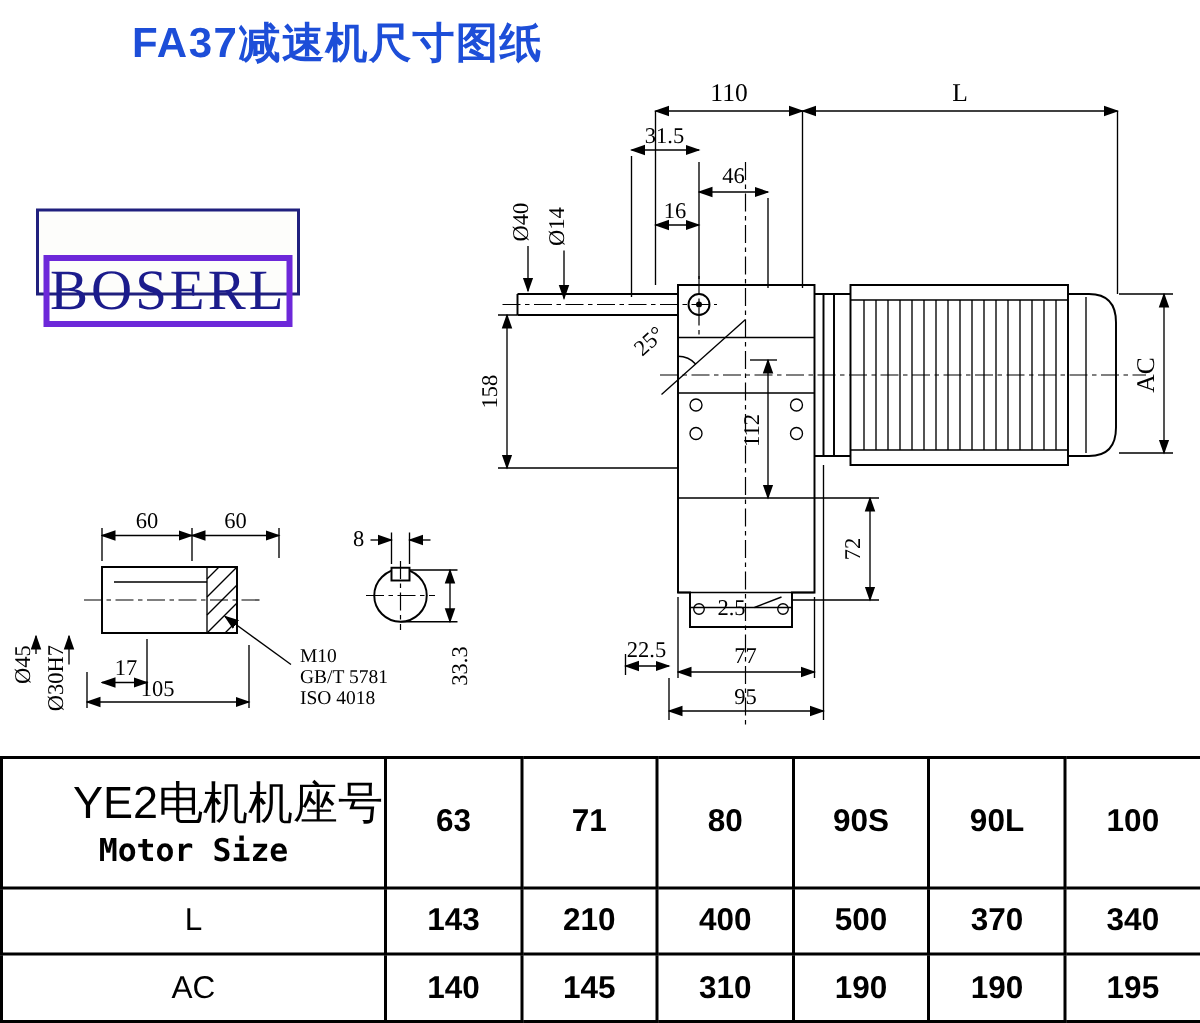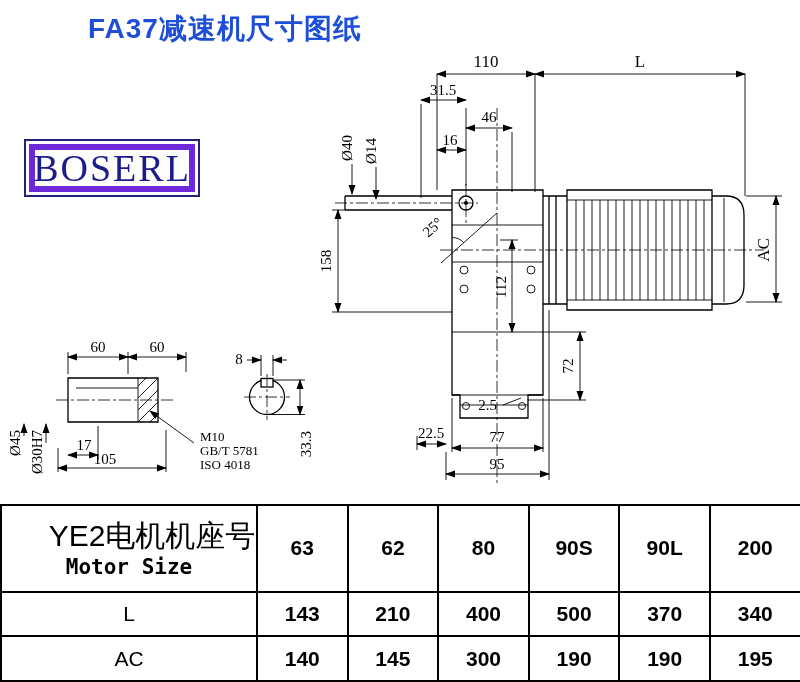--- a/index.html
+++ b/index.html
@@ -2,22 +2,22 @@
 <html><head>
 <meta charset="utf-8">
 <style>
   * { box-sizing: border-box; margin: 0; padding: 0; }
   html,body { width: 800px; height: 682px; background: #fff; overflow: hidden; position: relative;
               font-family: "Liberation Sans", sans-serif; }
   .page-title { position: absolute; left: 52px; top: 10px; font-size: 28px; font-weight: 700;
                 color: #1d4ed8; letter-spacing: 1px; margin-left: 36px; }
   .logo { position: absolute; left: 24px; top: 139px; width: 176px; height: 58px;
           border: 2px solid #20207e; padding: 3px; background: #fdfdfb; }
-  .logo-inner { width: 100%; height: 100%; border: 6px solid #6d28d9;
-                display: flex; align-items: center; justify-content: center; }
+  .logo-inner { width: 100%; height: 100%; border: 4px solid #6d28d9;
+                display: flex; align-items: center; justify-content: flex-end; margin-top: 26px; }
   .logo-inner span { font-family: "Liberation Serif", serif; font-size: 38px; color: #1c1c8c;
                      letter-spacing: 2px; }
   svg.drawing { position: absolute; left: 0; top: 0; }
   svg .ln   { stroke: #000; stroke-width: 1.3; fill: none; }
   svg .thin { stroke: #000; stroke-width: 0.9; fill: none; }
   svg .cl   { stroke: #000; stroke-width: 0.8; fill: none; stroke-dasharray: 12 3 3 3; }
   svg text.dim { font-family: "Liberation Serif", serif; font-size: 15px; fill: #000; }
   svg text.big { font-size: 17px; }
   svg text.sm  { font-size: 13px; }
   table.dim-table { position: absolute; left: 0; top: 504px; width: 800px; height: 178px;
@@ -184,38 +184,38 @@
       <col style="width:90.6px">
       <col style="width:90.6px">
   </colgroup>
   <tbody>
     <tr style="height:70px">
       <th>
         <div class="hdr-cn">YE2电机机座号</div>
         <div class="hdr-en">Motor Size</div>
       </th>
       <td class="val">63</td>
-      <td class="val">62</td>
+      <td class="val">71</td>
       <td class="val">80</td>
       <td class="val">90S</td>
       <td class="val">90L</td>
-      <td class="val">200</td>
+      <td class="val">100</td>
     </tr>
     <tr style="height:36px">
       <td class="rowlab">L</td>
       <td class="val">143</td>
       <td class="val">210</td>
       <td class="val">400</td>
       <td class="val">500</td>
       <td class="val">370</td>
       <td class="val">340</td>
     </tr>
     <tr style="height:36px">
       <td class="rowlab">AC</td>
       <td class="val">140</td>
       <td class="val">145</td>
-      <td class="val">300</td>
+      <td class="val">310</td>
       <td class="val">190</td>
       <td class="val">190</td>
       <td class="val">195</td>
     </tr>
   </tbody>
 </table>
 
 </body></html>

